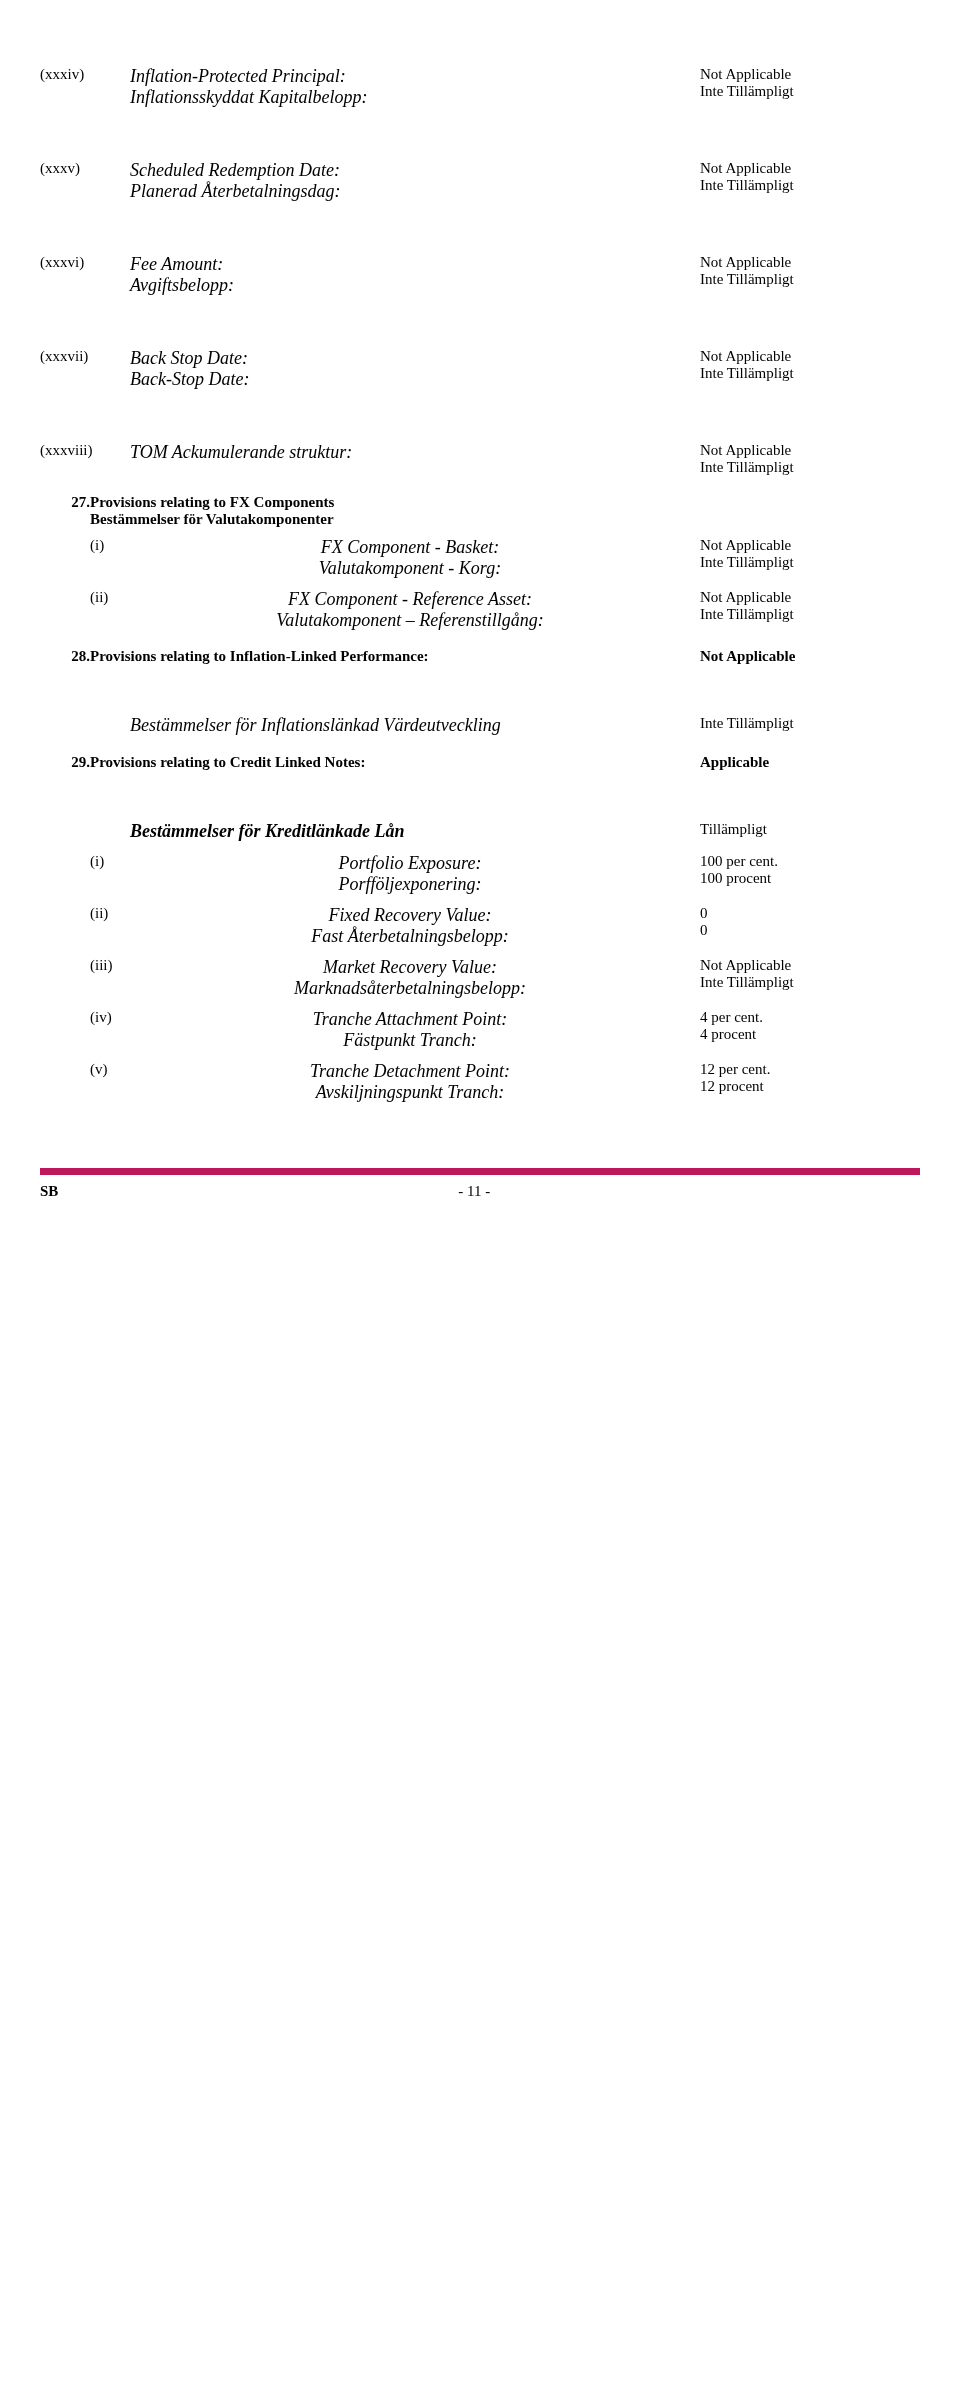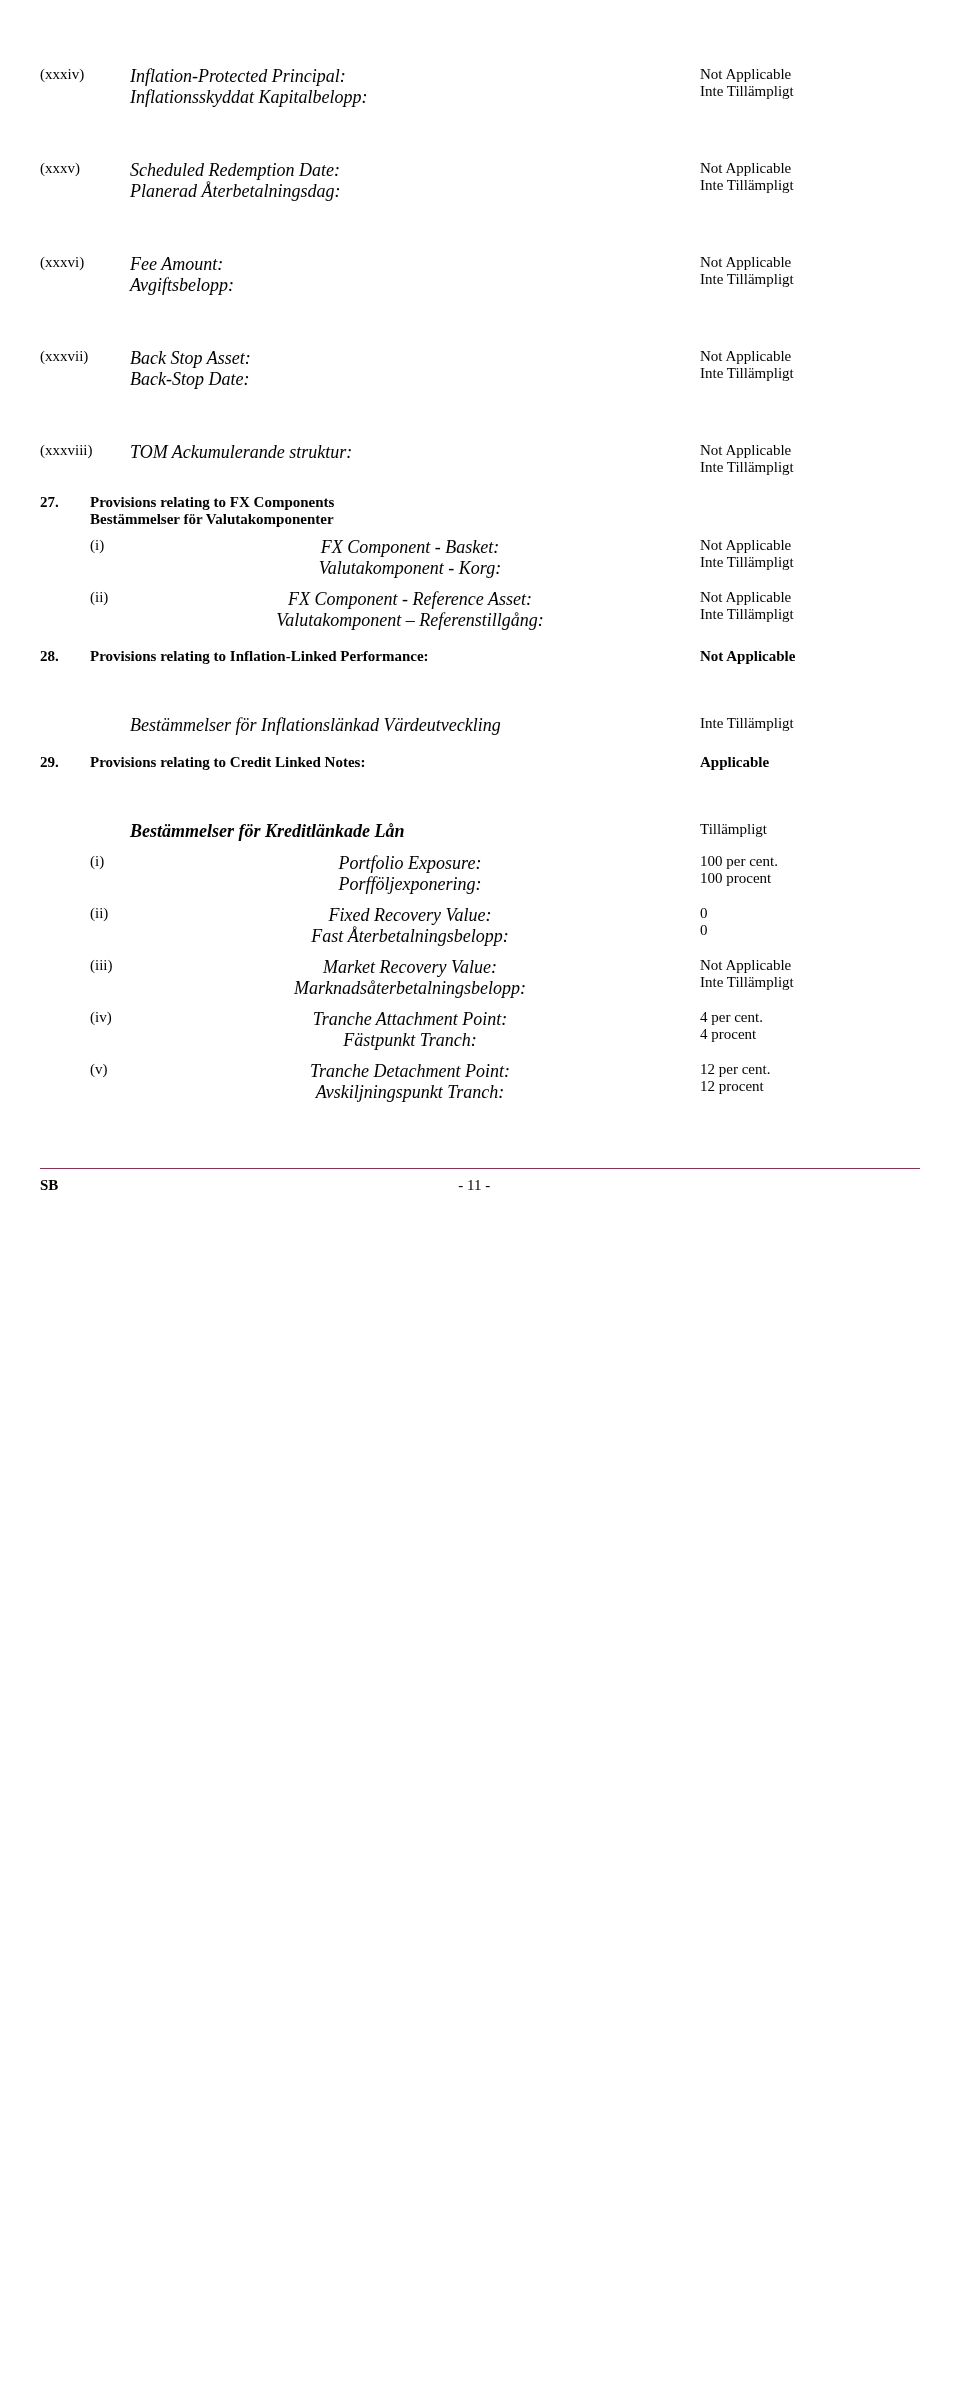--- a/index.html
+++ b/index.html
@@ -53,20 +53,21 @@
     .section-title-row {
       display: flex;
       width: 100%;
       padding: 12px 0 4px 0;
     }
     .section-title-num {
       width: 50px;
       flex-shrink: 0;
       font-weight: bold;
       font-size: 15px;
+      text-align: right;
     }
     .section-title-text {
       flex: 1;
       font-weight: bold;
       font-size: 15px;
     }
     .section-title-value {
       width: 220px;
       flex-shrink: 0;
       font-weight: bold;
@@ -86,21 +87,21 @@
       text-align: center;
     }
     .sub-row .col-value {
       width: 220px;
     }
     .footer {
       display: flex;
       justify-content: space-between;
       align-items: center;
       margin-top: 60px;
-      border-top: 1px solid #be185d;
+      border-top: 7px solid #be185d;
       padding-top: 8px;
     }
     .footer-left {
       font-size: 15px;
       font-weight: bold;
     }
     .footer-center {
       font-size: 15px;
     }
   </style>
@@ -141,21 +142,21 @@
     </div>
     <div class="col-value">
       <div>Not Applicable</div>
       <div>Inte Tillämpligt</div>
     </div>
   </div>
 
   <div class="row">
     <div class="col-num">(xxxvii)</div>
     <div class="col-label">
-      <div>Back Stop Asset:</div>
+      <div>Back Stop Date:</div>
       <div>Back-Stop Date:</div>
     </div>
     <div class="col-value">
       <div>Not Applicable</div>
       <div>Inte Tillämpligt</div>
     </div>
   </div>
 
   <div class="row">
     <div class="col-num">(xxxviii)</div>

